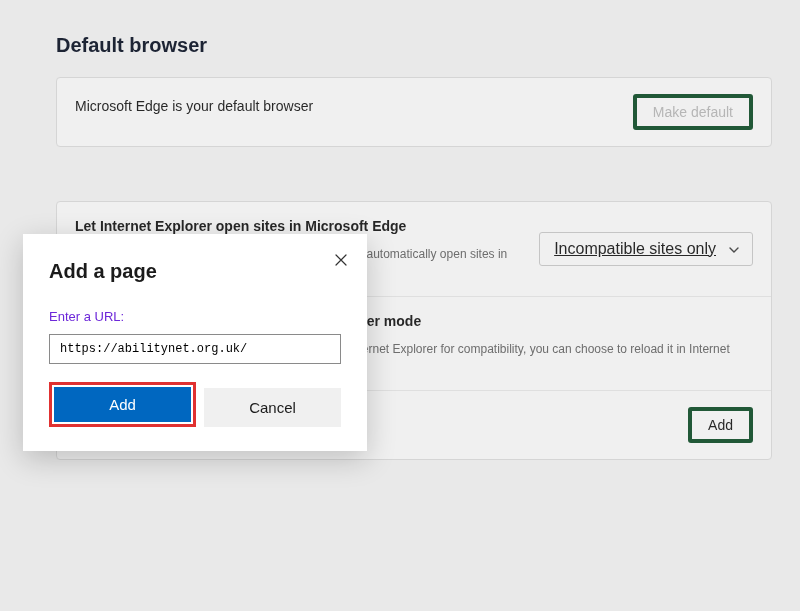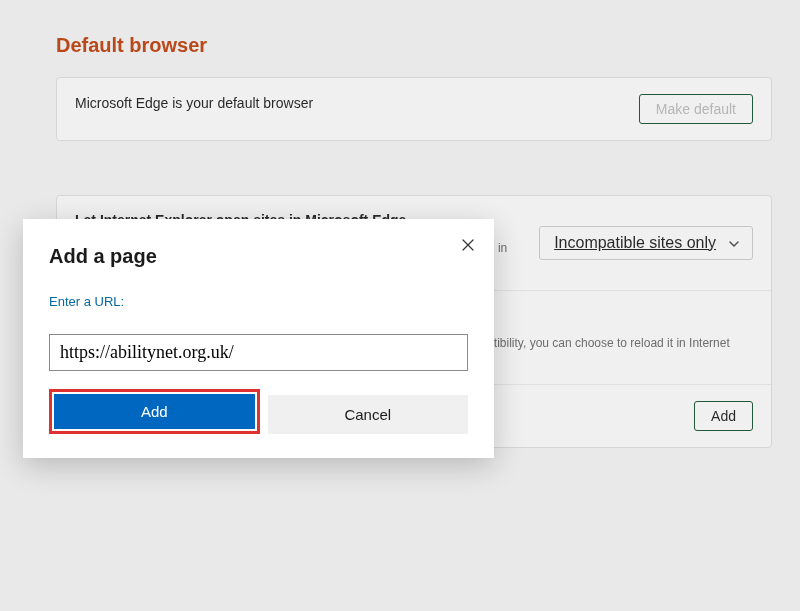--- a/index.html
+++ b/index.html
@@ -15,21 +15,21 @@
   }
 
   .page {
     padding: 34px 28px 0 56px;
   }
 
   h1.section {
     font-size: 20px;
     font-weight: 600;
     margin-bottom: 20px;
-    color: #c2410c;
+    color: #0f172a;
   }
 
   .card {
     border: 1px solid #e1e1e1;
     border-radius: 4px;
     background: #fff;
     margin-bottom: 54px;
   }
 
   .row {
@@ -38,21 +38,21 @@
     justify-content: space-between;
     padding: 16px 18px;
   }
   .row + .row { border-top: 1px solid #ececec; }
 
   .row-text { flex: 1; padding-right: 20px; }
   .row-title { font-size: 14px; font-weight: 600; margin-bottom: 12px; }
   .row-desc  { font-size: 12px; color: #6b6b6b; line-height: 1.4; }
 
   .btn {
-    border: 1px solid #14532d;
+    border: 4px solid #14532d;
     background: #fff;
     border-radius: 3px;
     padding: 6px 16px;
     font-size: 14px;
     color: #1b1b1b;
     cursor: pointer;
   }
   .btn.disabled { color: #bdbdbd; cursor: default; }
 
   .select {
@@ -81,22 +81,22 @@
     position: absolute;
     inset: 0;
     background: rgba(128,128,128,0.12);
     pointer-events: none;
   }
 
   
   .modal {
     position: absolute;
     left: 23px;
-    top: 219px;
-    width: 471px;
+    top: 234px;
+    width: 344px;
     background: #fff;
     box-shadow: 0 8px 28px rgba(0,0,0,0.2);
     padding: 26px 26px 24px 26px;
   }
   .modal-title {
     font-size: 20px;
     font-weight: 600;
     margin-bottom: 26px;
   }
   .close {
@@ -105,30 +105,30 @@
     top: 14px;
     width: 24px;
     height: 24px;
     display: flex;
     align-items: center;
     justify-content: center;
     cursor: pointer;
   }
   .modal-label {
     font-size: 13px;
-    color: #0369a1;
-    margin-bottom: 25px;
+    color: #6d28d9;
+    margin-bottom: 10px;
     display: block;
   }
   .url-input {
     width: 100%;
     border: 1px solid #8a8a8a;
     padding: 7px 10px;
-    font-size: 18px;
-    font-family: Liberation Serif, serif;
+    font-size: 12px;
+    font-family: Liberation Mono, monospace;
     outline: none;
     margin-bottom: 18px;
   }
   .modal-buttons {
     display: flex;
     gap: 8px;
   }
   .mbtn {
     flex: 1;
     padding: 9px 0;

